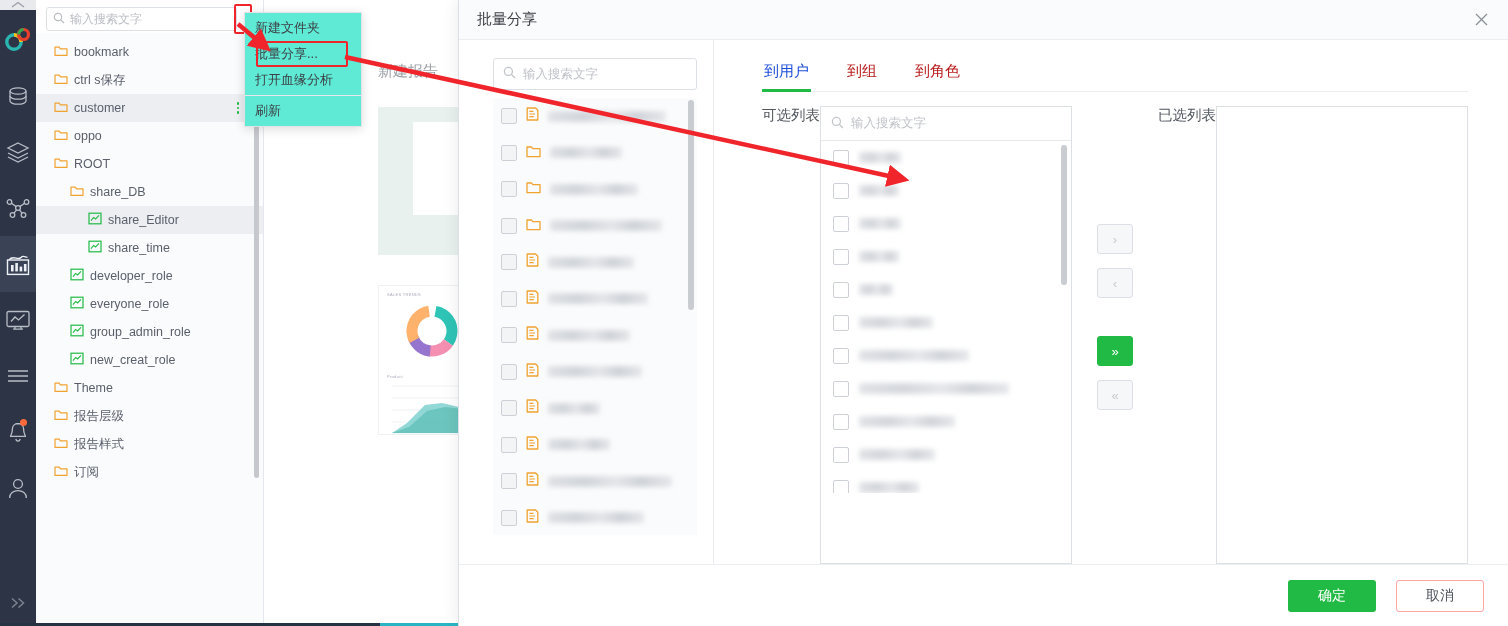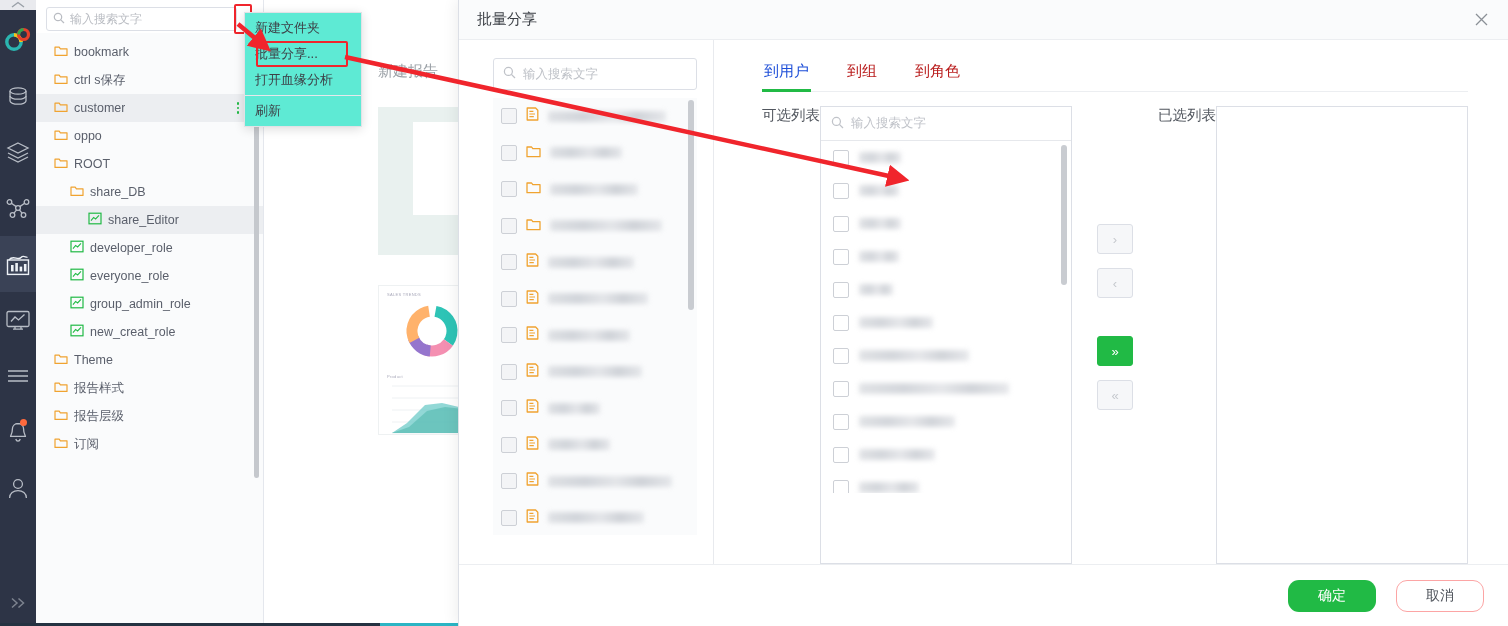--- a/index.html
+++ b/index.html
@@ -117,21 +117,21 @@
   .avitem { height: 33px; display:flex; align-items:center; gap:10px; padding-left: 12px; }
   .avlist { position: relative; overflow: hidden; height: 352px; }
   .avlist-sb { position:absolute; right: 4px; top: 4px; width: 6px; height: 140px; border-radius:3px; background:#c9ccd1; }
   .mid { width: 86px; display: flex; flex-direction: column; align-items: center; justify-content: flex-start; padding-top: 118px; gap: 14px; }
   .tbtn { width: 36px; height: 30px; border: 1px solid #dcdfe6; border-radius: 3px; background:#f6f7f9;
     display:flex; align-items:center; justify-content:center; color:#c6c9ce; font-size: 13px; cursor: pointer; }
   .tbtn.green { background: #21ba45; border-color:#21ba45; color:#fff; }
   .tbtn.gap { margin-top: 24px; }
 
   .modal-foot { height: 62px; border-top: 1px solid #eceef1; display:flex; align-items:center; justify-content:flex-end; gap: 20px; padding-right: 24px; background:#fff; }
-  .btn { height: 32px; min-width: 88px; border-radius: 11px; font-size: 14px; display:flex; align-items:center; justify-content:center; cursor:pointer; }
+  .btn { height: 32px; min-width: 88px; border-radius: 3px; font-size: 14px; display:flex; align-items:center; justify-content:center; cursor:pointer; }
   .btn.primary { background: #21ba45; color: #fff; }
   .btn.plain { background:#fff; border: 1px solid #fca5a5; color: #4d525a; }
 
   
   .anno { position: absolute; inset: 0; pointer-events: none; z-index: 60; }
   .bottombar { position:absolute; left:0; bottom:0; width:1508px; height:4px; }
 </style>
 </head>
 <body>
 
@@ -279,20 +279,27 @@
             </svg></span>
           <span class="lbl">share_DB</span>
         </div>
         <div class="tree-row ind2 sel">
           <span><svg width="14" height="13" viewBox="0 0 14 13">
               <rect x="1" y="1.2" width="12" height="10.6" fill="none" stroke="#21ba45" stroke-width="1.2"></rect>
               <path d="M3 8.6 L5.6 5.4 L7.6 7 L11 3.4" fill="none" stroke="#21ba45" stroke-width="1.1"></path>
             </svg></span>
           <span class="lbl">share_Editor</span>
         </div>
+        <div class="tree-row ind2">
+          <span><svg width="14" height="13" viewBox="0 0 14 13">
+              <rect x="1" y="1.2" width="12" height="10.6" fill="none" stroke="#21ba45" stroke-width="1.2"></rect>
+              <path d="M3 8.6 L5.6 5.4 L7.6 7 L11 3.4" fill="none" stroke="#21ba45" stroke-width="1.1"></path>
+            </svg></span>
+          <span class="lbl">share_time</span>
+        </div>
         <div class="tree-row ind1">
           <span><svg width="14" height="13" viewBox="0 0 14 13">
               <rect x="1" y="1.2" width="12" height="10.6" fill="none" stroke="#21ba45" stroke-width="1.2"></rect>
               <path d="M3 8.6 L5.6 5.4 L7.6 7 L11 3.4" fill="none" stroke="#21ba45" stroke-width="1.1"></path>
             </svg></span>
           <span class="lbl">developer_role</span>
         </div>
         <div class="tree-row ind1">
           <span><svg width="14" height="13" viewBox="0 0 14 13">
               <rect x="1" y="1.2" width="12" height="10.6" fill="none" stroke="#21ba45" stroke-width="1.2"></rect>
@@ -317,27 +324,27 @@
         <div class="tree-row ind0">
           <span><svg width="14" height="12" viewBox="0 0 14 12">
               <path d="M1 2.2h4.2l1.2 1.6H13v6.6H1z" fill="none" stroke="#f0a330" stroke-width="1.2" stroke-linejoin="round"></path>
             </svg></span>
           <span class="lbl">Theme</span>
         </div>
         <div class="tree-row ind0">
           <span><svg width="14" height="12" viewBox="0 0 14 12">
               <path d="M1 2.2h4.2l1.2 1.6H13v6.6H1z" fill="none" stroke="#f0a330" stroke-width="1.2" stroke-linejoin="round"></path>
             </svg></span>
+          <span class="lbl">报告层级</span>
+        </div>
+        <div class="tree-row ind0">
+          <span><svg width="14" height="12" viewBox="0 0 14 12">
+              <path d="M1 2.2h4.2l1.2 1.6H13v6.6H1z" fill="none" stroke="#f0a330" stroke-width="1.2" stroke-linejoin="round"></path>
+            </svg></span>
           <span class="lbl">报告样式</span>
-        </div>
-        <div class="tree-row ind0">
-          <span><svg width="14" height="12" viewBox="0 0 14 12">
-              <path d="M1 2.2h4.2l1.2 1.6H13v6.6H1z" fill="none" stroke="#f0a330" stroke-width="1.2" stroke-linejoin="round"></path>
-            </svg></span>
-          <span class="lbl">报告层级</span>
         </div>
         <div class="tree-row ind0">
           <span><svg width="14" height="12" viewBox="0 0 14 12">
               <path d="M1 2.2h4.2l1.2 1.6H13v6.6H1z" fill="none" stroke="#f0a330" stroke-width="1.2" stroke-linejoin="round"></path>
             </svg></span>
           <span class="lbl">订阅</span>
         </div>
       </div>
     <div class="sb-track"></div>
   </div>

